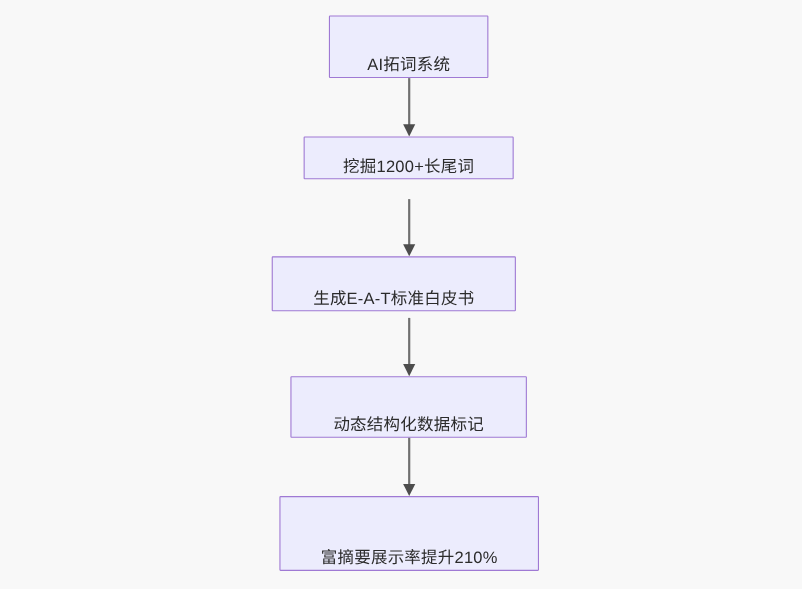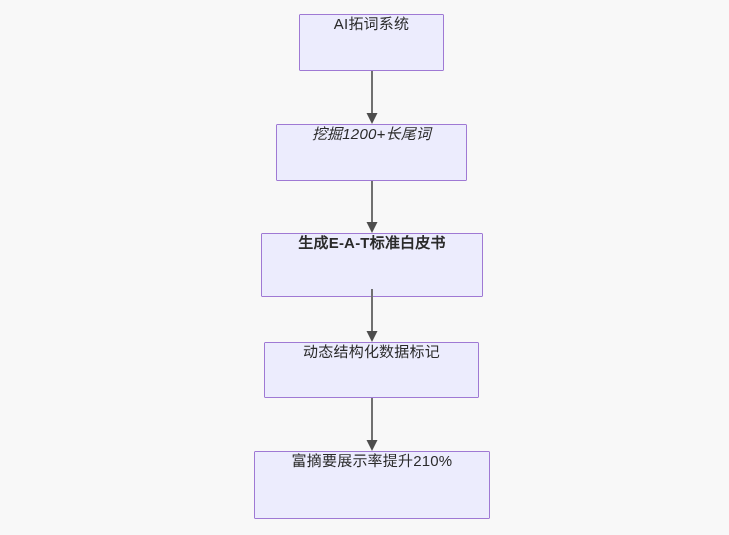--- a/index.html
+++ b/index.html
@@ -22,21 +22,21 @@
     height: 535px;
   }
 
   .node {
     position: absolute;
     box-sizing: border-box;
     background: #ececfd;
     border: 1px solid #9f79d4;
     border-radius: 1px;
     display: flex;
-    align-items: flex-start;
+    align-items: flex-end;
     justify-content: center;
     text-align: center;
   }
 
   .node-label {
     font-size: 15px;
     line-height: 1.25;
     color: #2b2b2b;
     letter-spacing: 0.2px;
     white-space: nowrap;
@@ -54,22 +54,22 @@
     fill: none;
   }
 
   .edge-head {
     fill: #4d4d4d;
     stroke: none;
   }
 
   
   .n1 { left: 299px; top: 14px;  width: 145px; height: 57px; }
-  .n2 { left: 276px; top: 124px; width: 191px; height: 57px; font-style: italic; }
-  .n3 { left: 261px; top: 233px; width: 222px; height: 64px; font-weight: bold; }
+  .n2 { left: 276px; top: 124px; width: 191px; height: 39px; }
+  .n3 { left: 247px; top: 233px; width: 222px; height: 50px; }
   .n4 { left: 264px; top: 342px; width: 215px; height: 56px; }
   .n5 { left: 254px; top: 451px; width: 236px; height: 68px; }
 
   
   .e1 { left: 361px; top: 71px;  width: 22px; height: 54px; }
   .e2 { left: 361px; top: 181px; width: 22px; height: 53px; }
   .e3 { left: 361px; top: 289px; width: 22px; height: 54px; }
   .e4 { left: 361px; top: 398px; width: 22px; height: 54px; }
 </style>
 </head>

